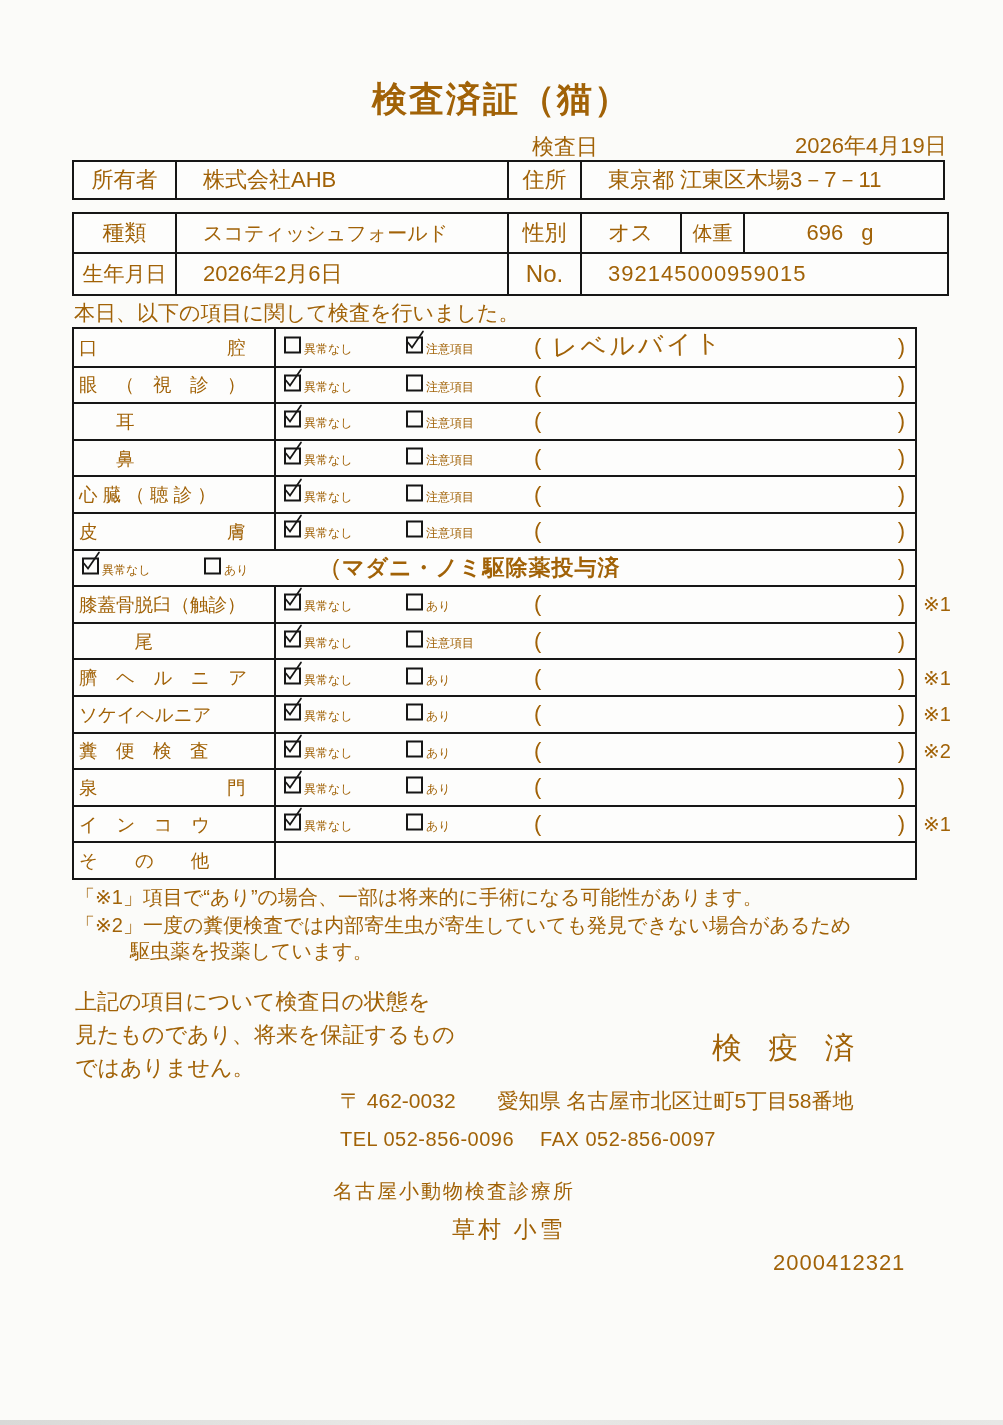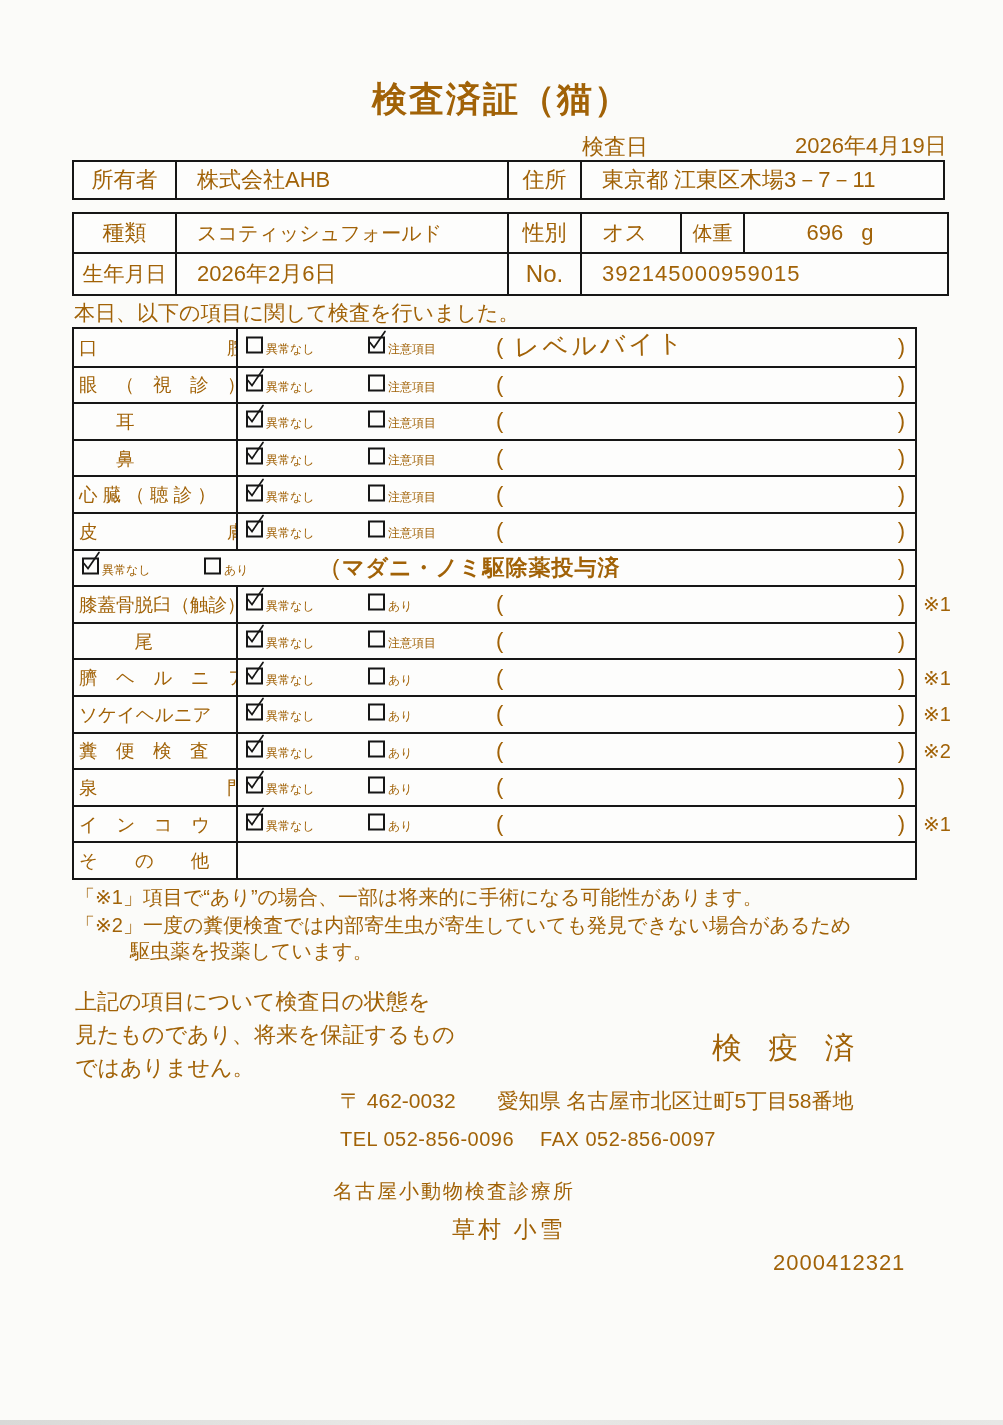--- a/index.html
+++ b/index.html
@@ -4,44 +4,44 @@
 <style>
   html,body{margin:0;padding:0;background:#e8e8e6;}
   .page{
     position:relative;width:1003px;height:1425px;margin:0 auto;
     background:#fbfbf9;
     font-family:"Liberation Sans","DejaVu Sans",sans-serif;
     color:#a16207;overflow:hidden;
   }
   .abs{position:absolute;}
   .doc-title{top:76px;left:0;width:100%;text-align:center;font-size:35px;font-weight:600;letter-spacing:2px;}
-  .insp-date-label{top:132px;left:582px;font-size:22px;font-family:Liberation Mono, monospace;}
+  .insp-date-label{top:132px;left:532px;font-size:22px;font-family:Liberation Mono, monospace;}
   .insp-date-value{top:131px;left:795px;font-size:22px;}
 
   
   .hrow{display:flex;box-sizing:border-box;border:2px solid #161616;background:#fdfdfc;}
   .hcell{box-sizing:border-box;display:flex;align-items:center;font-size:22px;overflow:hidden;white-space:nowrap;}
   .hcell.div{border-right:2px solid #161616;}
   .hcell.center{justify-content:center;}
-  .hcell.pad{padding-left:20px;}
+  .hcell.pad{padding-left:26px;}
   .owner-table{top:160px;left:72px;width:873px;height:40px;}
   .pet-table{top:212px;left:72px;width:873px;border:2px solid #161616;background:#fdfdfc;}
   .pet-row{display:flex;height:40px;box-sizing:border-box;}
   .pet-row.first{border-bottom:2px solid #161616;}
   .weight-val{justify-content:center;padding-right:12px;gap:18px;}
   .no-label{font-size:24px;}
   .no-value{font-size:22px;letter-spacing:1px;}
 
   .intro{top:299px;left:74px;font-size:21px;font-weight:500;}
 
   
   .insp-table{top:327px;left:72px;width:845px;box-sizing:border-box;border:2px solid #161616;background:#fdfdfc;}
   .insp-row{position:relative;display:flex;height:36.6px;box-sizing:border-box;border-top:2px solid #161616;}
   .insp-row:first-child{border-top:none;}
-  .label-cell{width:164px;box-sizing:border-box;border-right:2px solid #161616;
+  .label-cell{width:202px;box-sizing:border-box;border-right:2px solid #161616;
     display:flex;align-items:center;padding-left:5px;font-size:18.5px;white-space:pre;overflow:hidden;}
   .row-content{position:relative;flex:1;}
   .opt{position:absolute;top:50%;transform:translateY(-50%);font-size:12px;white-space:nowrap;}
   .opt1{left:8px;}
   .opt2{left:130px;}
   .paren-open{position:absolute;left:258px;top:50%;transform:translateY(-50%);font-size:22px;}
   .paren-close{position:absolute;right:10px;top:50%;transform:translateY(-50%);font-size:22px;}
   .paren-content{position:absolute;left:276px;top:50%;transform:translateY(-50%);font-size:20px;white-space:nowrap;}
   .paren-content.handwritten{font-size:25px;letter-spacing:3px;transform:translateY(-56%) rotate(-1.5deg);font-weight:400;}
   .paren-content.printed{left:268px;font-size:22px;font-weight:600;letter-spacing:1px;}

